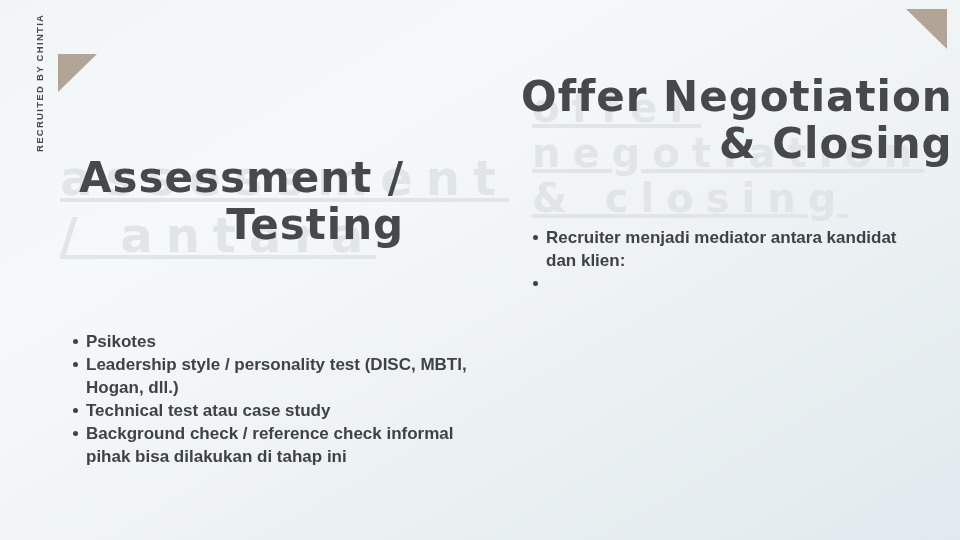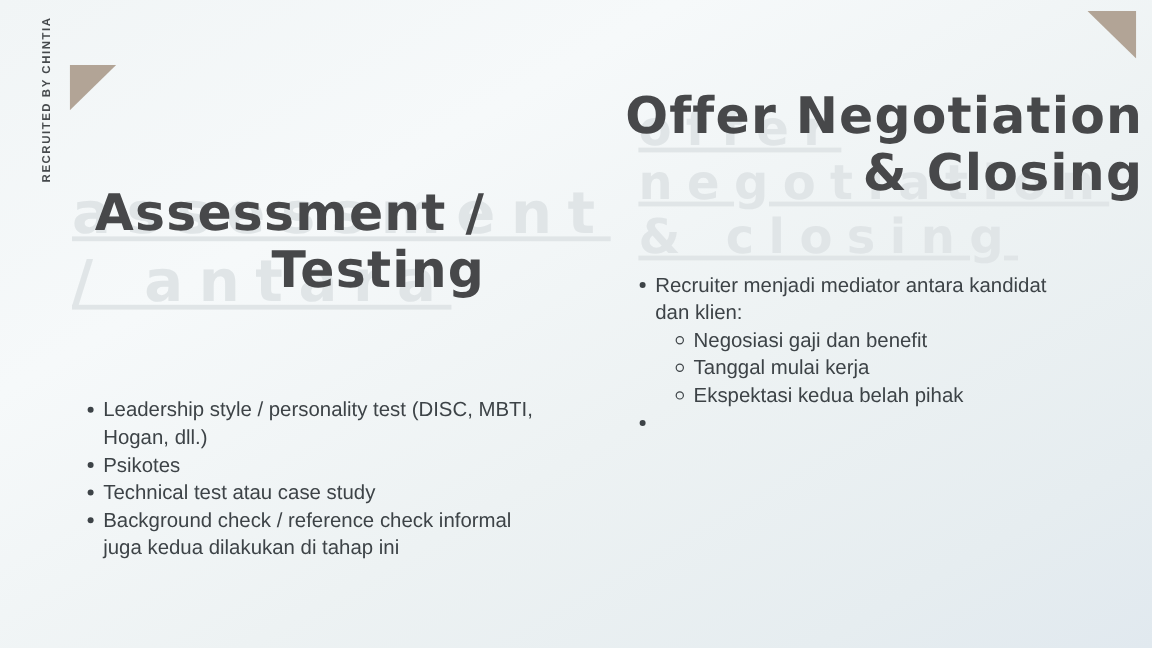--- a/index.html
+++ b/index.html
@@ -36,21 +36,21 @@
   }
   .heading-left{left:79px;top:154px;}
   .heading-right{left:521px;top:73px;}
   
   .bullets{
     position:absolute;margin:0;padding:0;list-style:none;z-index:2;
     font-size:17px;line-height:23px;color:#3d4347;
   }
   .bullets-left{left:73px;top:330px;width:432px;}
   .bullets-right{left:533px;top:226px;width:424px;}
-  .bullets li{position:relative;padding-left:13px;}
+  .bullets li{position:relative;padding-left:13px;font-weight:bold;}
   .bullets li > .btxt{white-space:pre-line;}
   .dot{
     position:absolute;left:0;top:9px;width:5px;height:5px;
     border-radius:50%;background:#3d4347;
   }
   .subs{margin:0;padding:0 0 0 17px;list-style:none;}
   .subs li{position:relative;padding-left:15px;}
   .circle{
     position:absolute;left:0;top:8px;width:5px;height:5px;
     border:1.5px solid #3d4347;border-radius:50%;background:transparent;
@@ -67,64 +67,50 @@
   <div class="credit">RECRUITED BY CHINTIA</div>
 
   <section>
     <p class="watermark wm-left">assessment
 / antara</p>
     <h1 class="heading heading-left">Assessment /
 Testing</h1>
     <ul class="bullets bullets-left">
       <li>
         <span class="dot"></span>
-        <span class="btxt">Leadership style / personality test (DISC, MBTI,
-Hogan, dll.)</span>
+        <span class="btxt">Psikotes</span>
       </li>
       <li>
         <span class="dot"></span>
-        <span class="btxt">Psikotes</span>
+        <span class="btxt">Leadership style / personality test (DISC, MBTI,
+Hogan, dll.)</span>
       </li>
       <li>
         <span class="dot"></span>
         <span class="btxt">Technical test atau case study</span>
       </li>
       <li>
         <span class="dot"></span>
         <span class="btxt">Background check / reference check informal
-juga kedua dilakukan di tahap ini</span>
+pihak bisa dilakukan di tahap ini</span>
       </li>
     </ul>
   </section>
 
   <section>
     <p class="watermark wm-right">offer
 negotiation
 &amp; closing</p>
     <h1 class="heading heading-right">Offer Negotiation
 &amp; Closing</h1>
     <ul class="bullets bullets-right">
       <li>
         <span class="dot"></span>
         <span class="btxt">Recruiter menjadi mediator antara kandidat
 dan klien:</span>
-        <ul class="subs">
-          <li>
-            <span class="circle"></span>
-            <span class="btxt">Negosiasi gaji dan benefit</span>
-          </li>
-          <li>
-            <span class="circle"></span>
-            <span class="btxt">Tanggal mulai kerja</span>
-          </li>
-          <li>
-            <span class="circle"></span>
-            <span class="btxt">Ekspektasi kedua belah pihak</span>
-          </li>
-        </ul>
       </li>
       <li>
         <span class="dot"></span>
       </li>
     </ul>
   </section>
 
 </div>
 
 </body></html>

